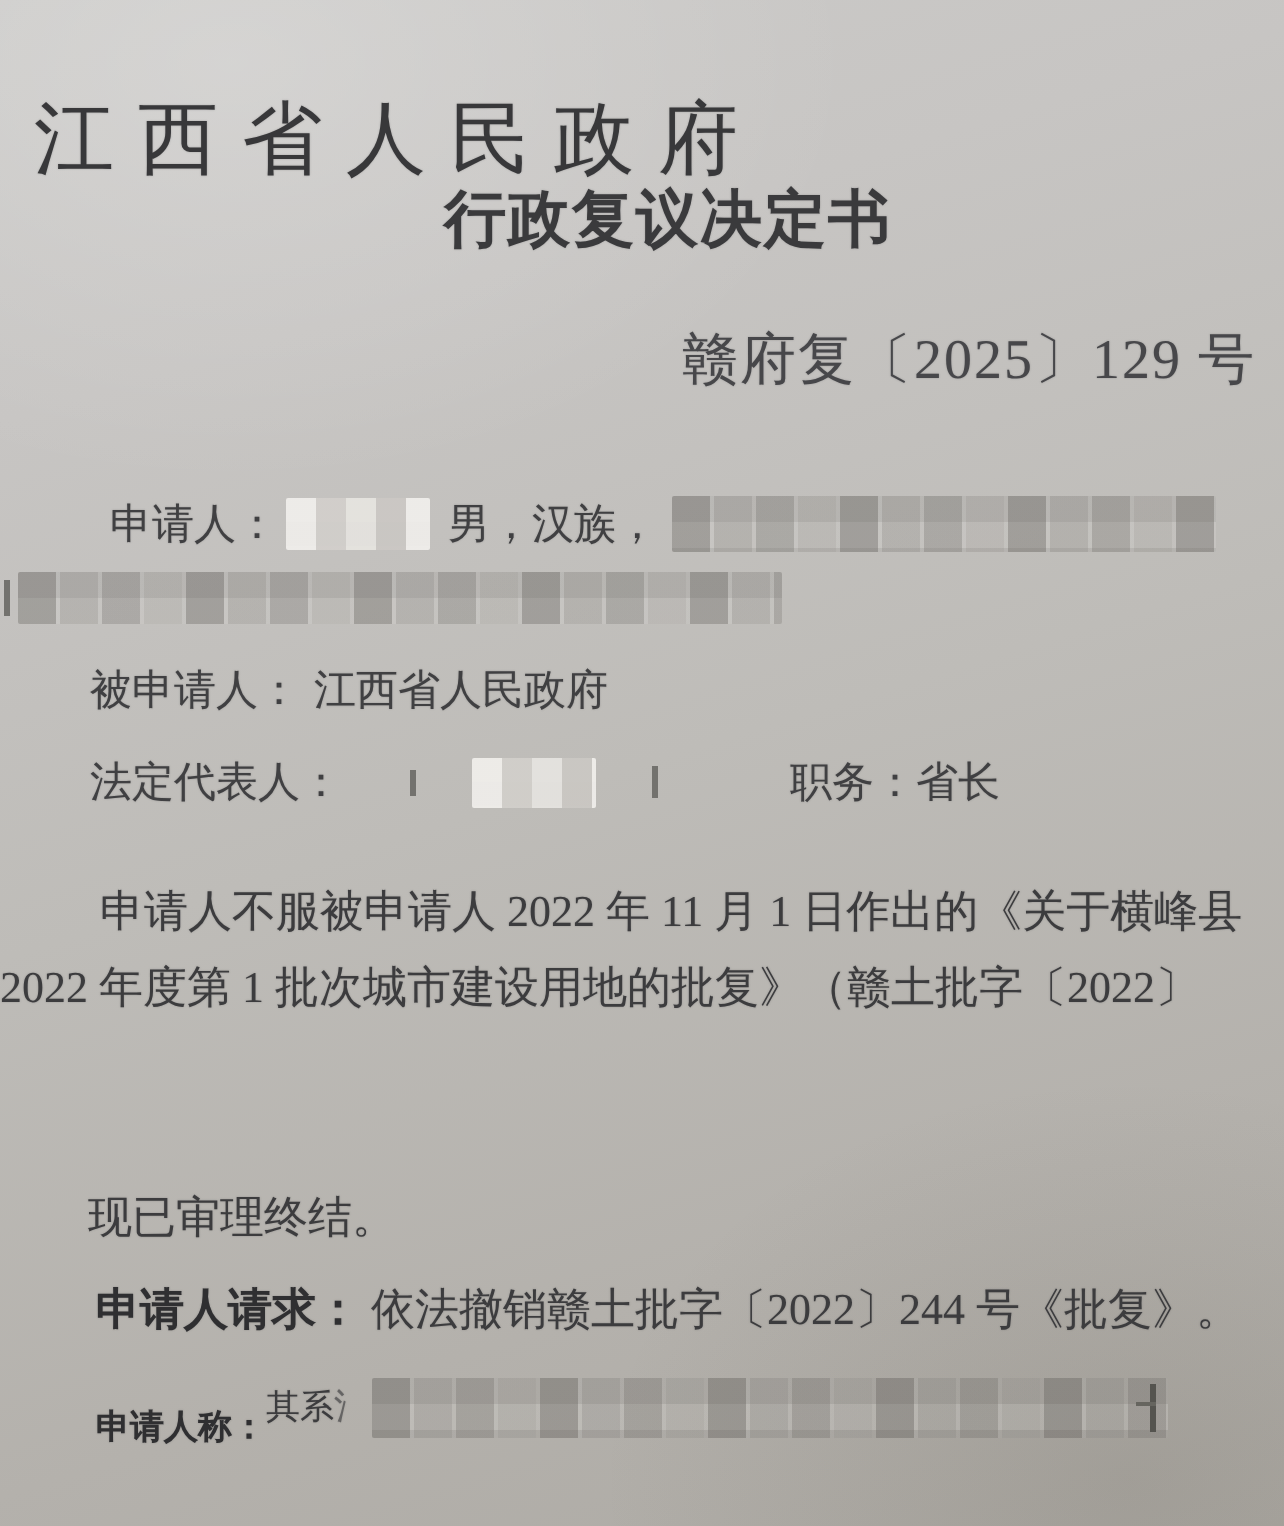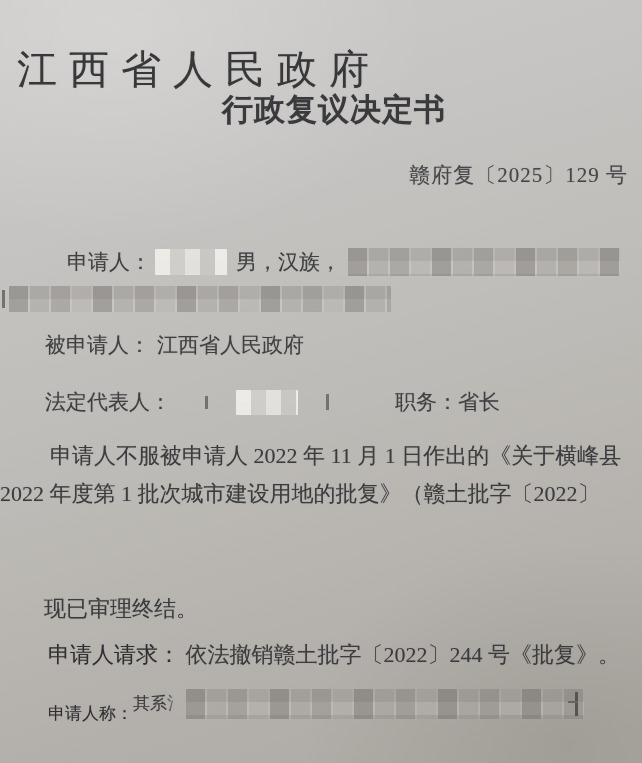--- a/index.html
+++ b/index.html
@@ -11,24 +11,24 @@
   .paper{
     position:relative;width:642px;height:763px;overflow:hidden;
     background:linear-gradient(163deg,#cccbc9 0%,#c7c5c3 22%,#bebcb8 50%,#b4b1ac 78%,#adaaa4 100%);
   }
   .shade-tl,.shade-br{position:absolute;inset:0;pointer-events:none;}
   .shade-tl{background:radial-gradient(ellipse 70% 40% at 18% 4%,rgba(255,255,255,.20),rgba(255,255,255,0) 70%);}
   .shade-br{background:radial-gradient(ellipse 55% 35% at 88% 97%,rgba(80,74,64,.14),rgba(80,74,64,0) 75%);}
   .t{position:absolute;white-space:nowrap;color:#3d3d3f;text-shadow:0 0 1px rgba(70,70,72,.35);}
   .title1{top:42px;left:0;width:100%;text-align:left;font-size:40px;font-weight:400;letter-spacing:1px;color:#38383a;padding-left:17px;}
   .title2{top:89px;left:0;width:100%;text-align:center;font-size:31px;font-weight:700;letter-spacing:1px;color:#3a3a3c;padding-left:13px;}
-  .docnum{top:161px;right:14px;font-size:21px;color:#47474a;letter-spacing:1px;}
+  .docnum{top:161px;right:14px;font-size:28px;color:#47474a;letter-spacing:1px;}
   .pline{font-size:21px;color:#404042;display:flex;align-items:center;}
   .bline{font-size:22px;color:#3c3c3e;}
-  .lbl-bold{font-weight:400;color:#2f2f31;margin-top:20px;}
+  .lbl-bold{font-weight:700;color:#2f2f31;margin-top:20px;}
   .mosaic{
     background-image:
       repeating-linear-gradient(to right,
         rgba(110,107,103,.38) 0 19px, rgba(255,255,255,.10) 19px 21px,
         rgba(152,149,145,.30) 21px 40px, rgba(255,255,255,.07) 40px 42px,
         rgba(129,126,122,.34) 42px 61px, rgba(255,255,255,.09) 61px 63px,
         rgba(168,165,161,.22) 63px 82px, rgba(255,255,255,.06) 82px 84px),
       repeating-linear-gradient(to bottom,
         rgba(134,131,127,.26) 0 13px, rgba(192,190,186,.30) 13px 26px);
     border-radius:1px;
@@ -53,38 +53,38 @@
 
 <div class="paper">
 
   <div class="shade-tl"></div>
   <div class="shade-br"></div>
 
   <div class="t title1">江 西 省 人 民 政 府</div>
   <div class="t title2">行政复议决定书</div>
   <div class="t docnum">赣府复〔2025〕129 号</div>
 
-  <div class="t pline" style="top:248px;left:67px;text-align:right;">
+  <div class="t pline" style="top:248px;left:55px;text-align:right;">
     <span>申请人：</span>
     <span class="inline-red mosaic-light" style="width:72px;height:26px;margin:0 9px 0 4px;"></span>
     <span>男，汉族，</span>
     <span class="inline-red mosaic" style="width:272px;height:28px;margin-left:7px;"></span>
   </div>
 
   <div class="t pline" style="top:286px;left:2px;">
     <span class="frag" style="height:18px;"></span>
     <span class="inline-red mosaic" style="width:382px;height:26px;margin-left:4px;"></span>
   </div>
 
   <div class="t pline" style="top:331px;left:45px;">
     <span>被申请人：</span>
     <span style="margin-left:7px;">江西省人民政府</span>
   </div>
 
-  <div class="t pline" style="top:388px;left:45px;gap:26px;">
+  <div class="t pline" style="top:377px;left:45px;gap:26px;">
     <span>法定代表人：</span>
     <span class="frag" style="margin-left:8px;"></span>
     <span class="inline-red mosaic-light" style="width:62px;height:25px;margin:0 2px;"></span>
     <span class="frag" style="height:16px;"></span>
     <span style="margin-left:40px;">职务：省长</span>
   </div>
 
   <div class="t bline" style="top:441px;left:50px;">申请人不服被申请人 2022 年 11 月 1 日作出的《关于横峰县</div>
   <div class="t bline" style="top:479px;left:0px;">2022 年度第 1 批次城市建设用地的批复》（赣土批字〔2022〕</div>
   <div class="t bline" style="top:594px;left:0px;padding-left:44px;">现已审理终结。</div>

